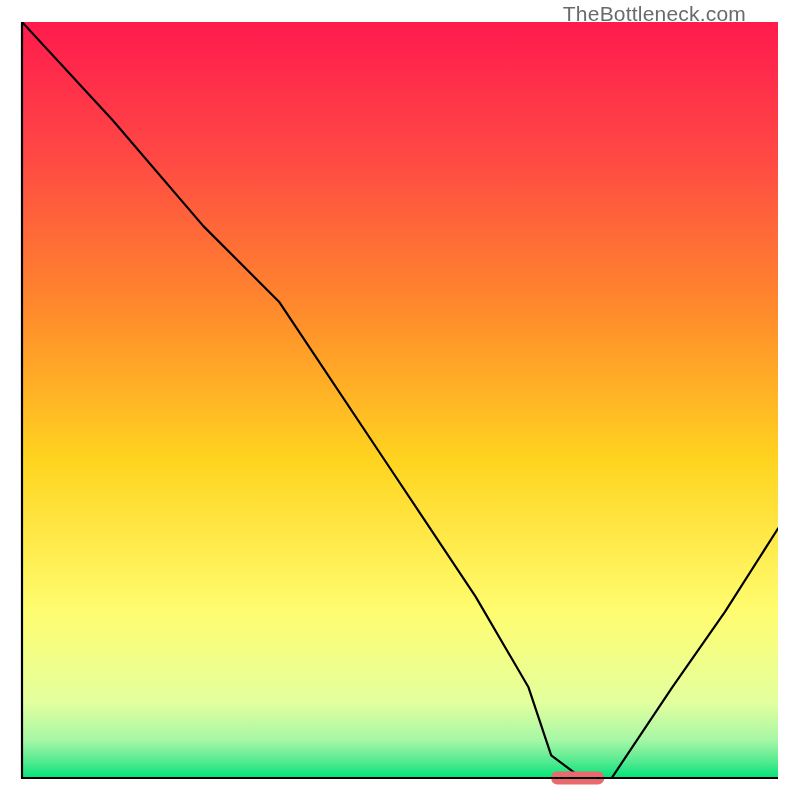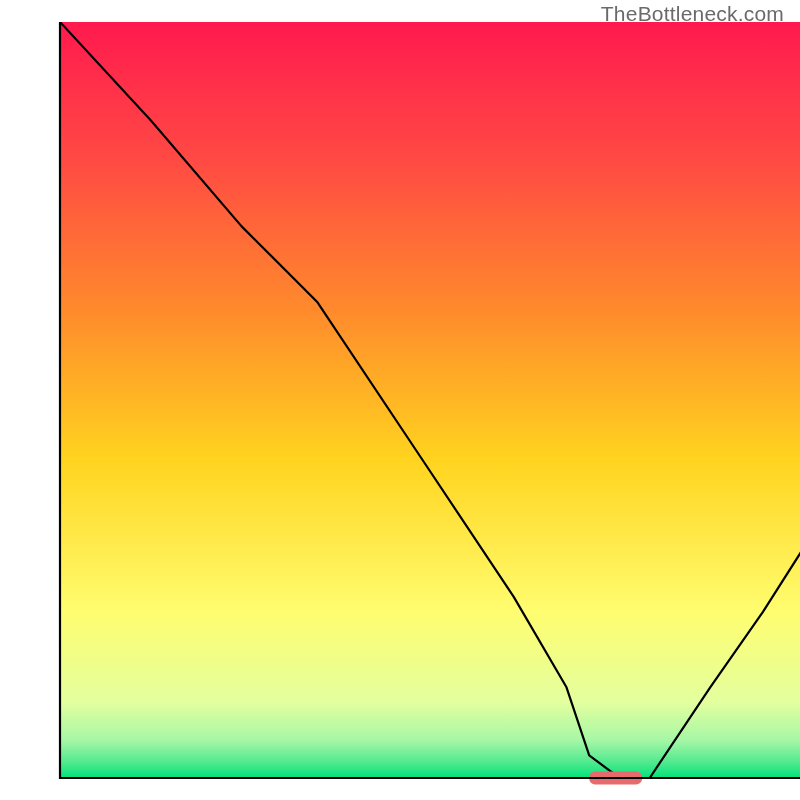--- a/index.html
+++ b/index.html
@@ -7,21 +7,20 @@
     padding: 0;
     width: 800px;
     height: 800px;
     background: #fff;
     font-family: Arial, Helvetica, sans-serif;
   }
   .container {
     position: relative;
     width: 752px;
     height: 800px;
-    margin-left: 38px;
   }
   .watermark {
     position: absolute;
     top: 2px;
     right: 6px;
     color: #6a6a6a;
     font-size: 21px;
     letter-spacing: 0.2px;
     font-weight: 500;
     z-index: 10;

